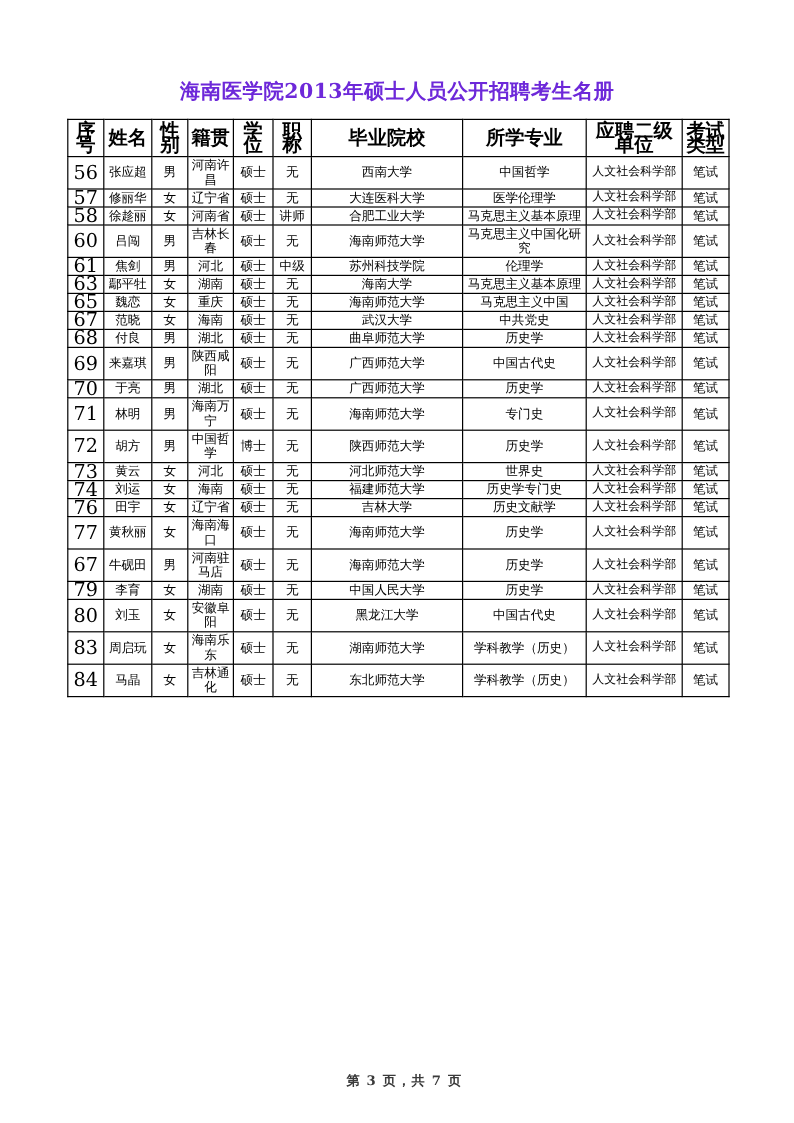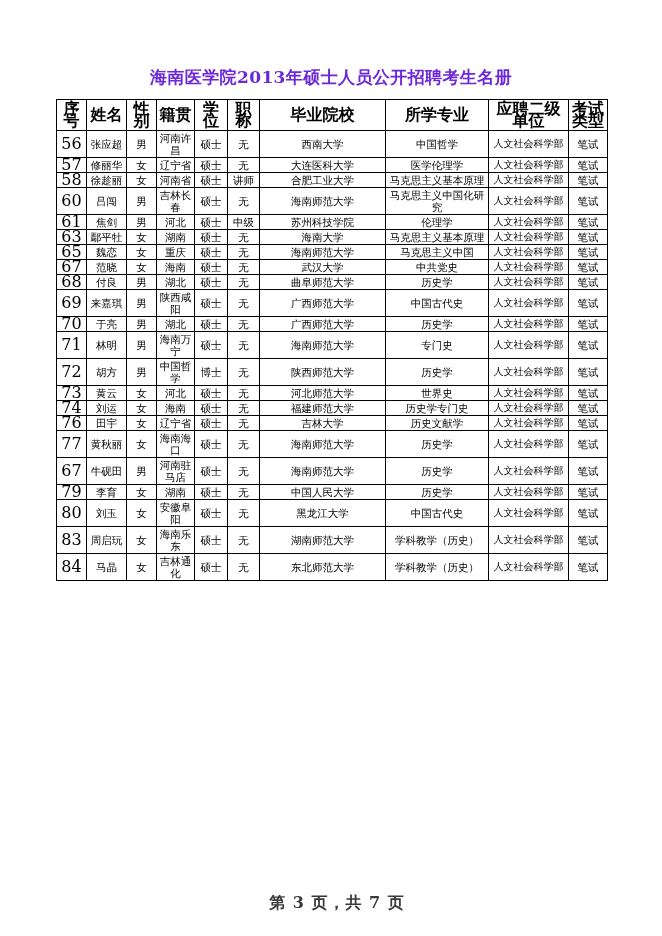--- a/index.html
+++ b/index.html
@@ -83,21 +83,21 @@
   td.school, td.major, td.unit { letter-spacing: 0px; }
   td.unit { font-size: 10px; }
 
   .page-footer {
     position: absolute;
     left: 0;
     right: 0;
     top: 893px;
     text-align: center;
     font-family: "DejaVu Serif", "Liberation Serif", serif;
-    font-size: 16px;
+    font-size: 11px;
     font-weight: bold;
     color: #3a3a3a;
     letter-spacing: 1px;
     padding-left: 12px;
   }
 </style>
 </head>
 <body>
 
 <div class="page">

